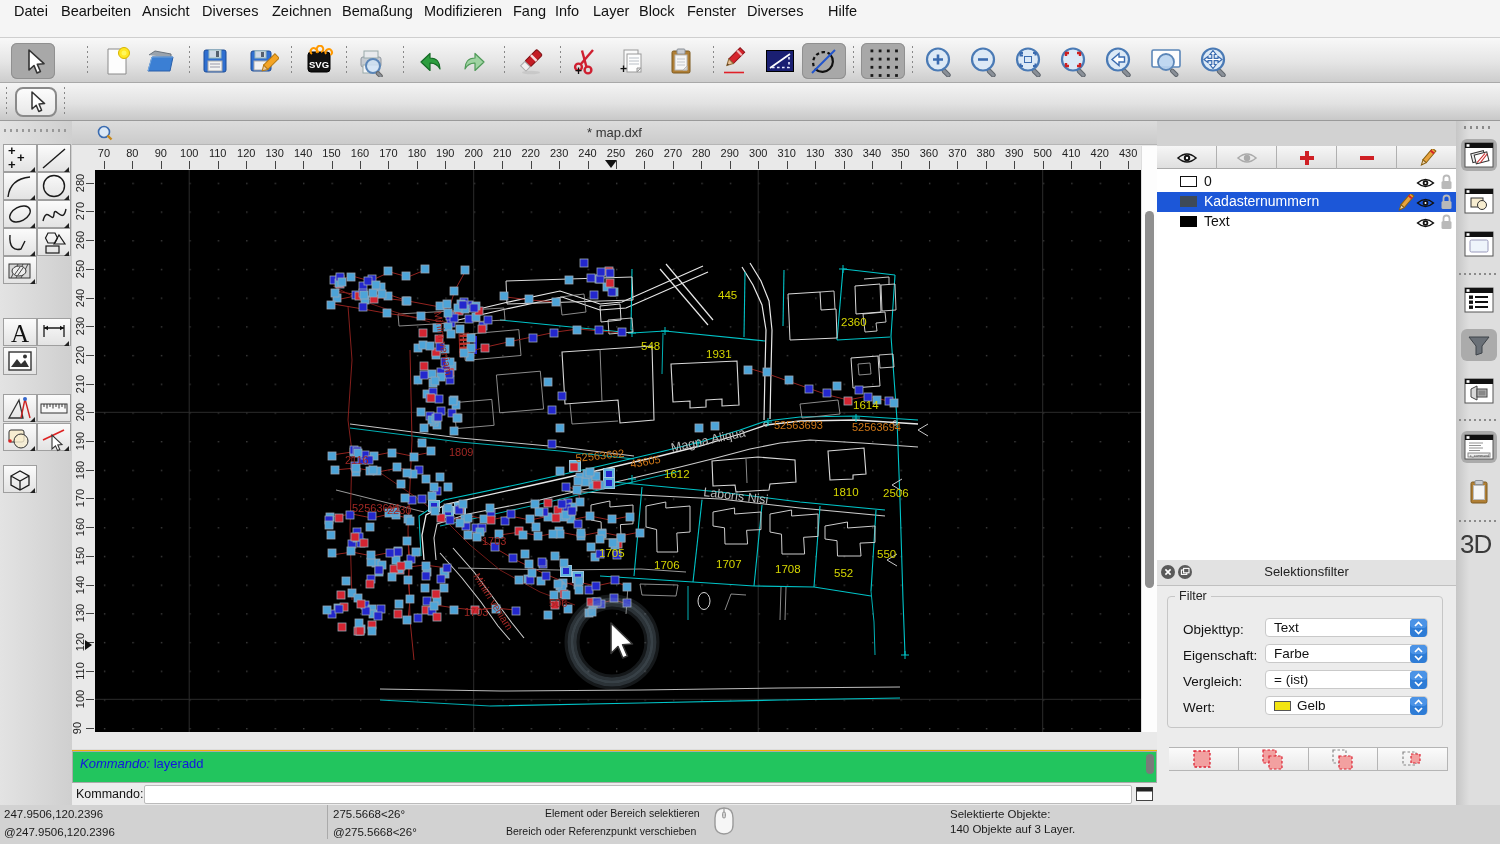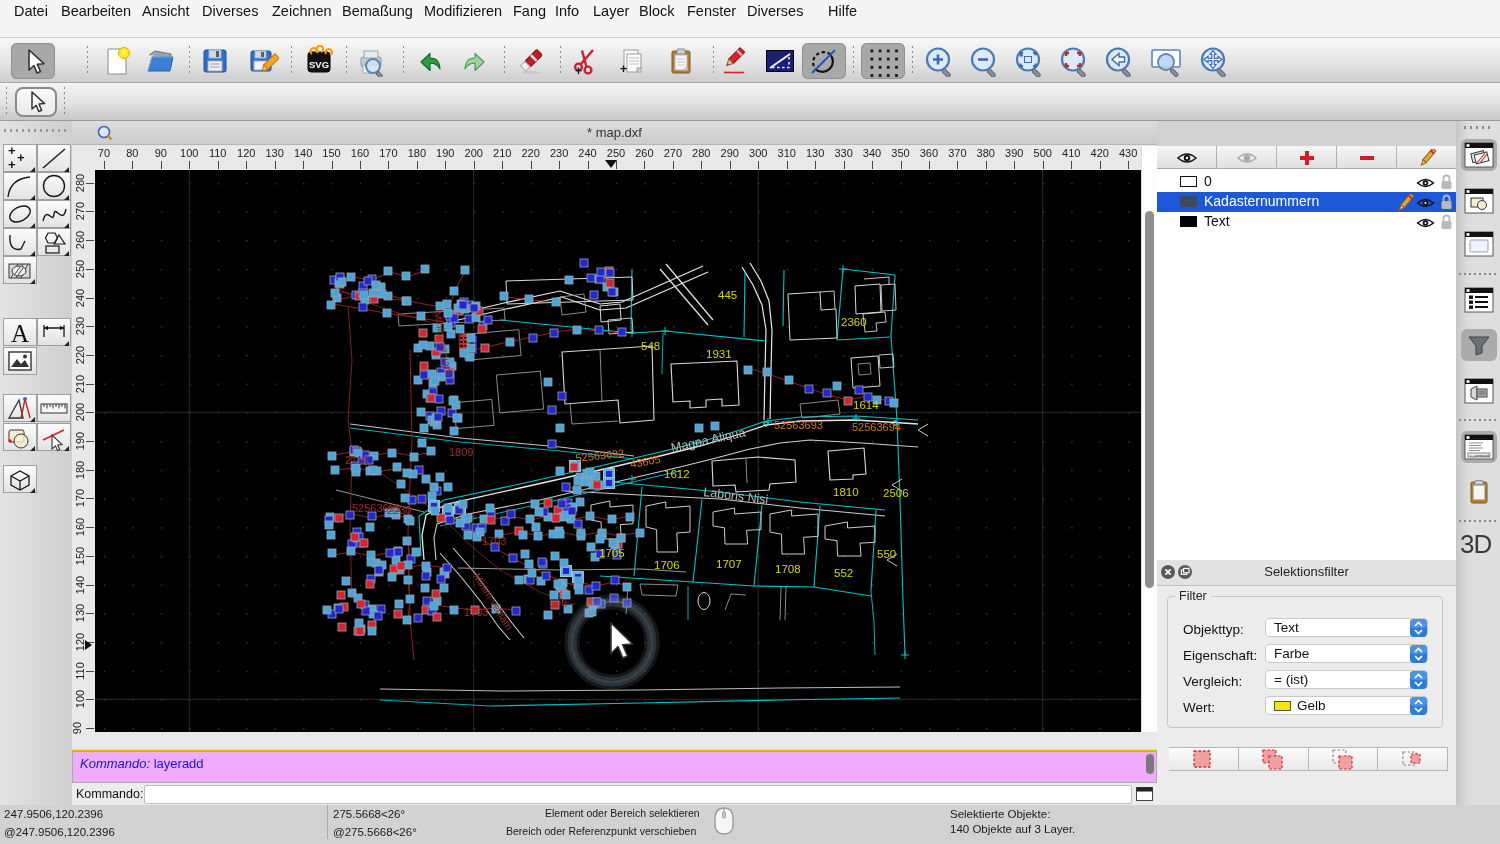--- a/index.html
+++ b/index.html
@@ -30,21 +30,21 @@
 .rtick { position:absolute; top:16px; width:1px; height:8px; background:#444; }
 #rleft { position:absolute; left:0; top:24px; width:22px; height:636px; background:#e9e9e9; }
 .lnum { position:absolute; left:-1px; font-size:11px; color:#222; transform:translateY(-50%) rotate(-90deg); }
 .ltick { position:absolute; left:14px; width:8px; height:1px; background:#444; }
 #mapsvg { position:absolute; left:23px; top:49px; }
 #vscroll { position:absolute; left:1069px; top:25px; width:16px; height:586px; background:#fdfdfd; border-left:1px solid #ddd; }
 #vthumb { position:absolute; left:2.5px; top:65px; width:9px; height:377px; background:#8f8f8f; border-radius:5px; }
 #hscroll { position:absolute; left:0px; top:628px; width:1085px; height:19px; background:#eab308; border-top:1px solid #ddd; }
 #hthumb { position:absolute; left:144px; top:3.5px; width:771px; height:11px; background:#8f8f8f; border-radius:6px; }
 #hscroll span { position:absolute; right:8px; top:2px; font-size:12.5px; color:#111; }
-#khist { position:absolute; left:0; top:630px; width:1085px; height:32px; background:#f0abfc; border:1px solid #aaa; }
+#khist { position:absolute; left:0; top:630px; width:1085px; height:32px; background:#22c55e; border:1px solid #aaa; }
 #khist .ktext { position:absolute; left:7px; top:4px; font-size:13px; color:#1414e0; }
 #khist .ktext i { font-style:italic; }
 #kvthumb { position:absolute; right:2px; top:2px; width:8px; height:20px; background:#7a7a7a; border-radius:4px; }
 #kinput { position:absolute; left:0; top:662px; width:1085px; height:23px; background:#ececec; }
 #kinput label { position:absolute; left:4px; top:4px; font-size:12.5px; color:#111; }
 #kfield { position:absolute; left:72px; top:1.5px; width:988px; height:19px; background:#fff; border:1px solid #bbb; border-radius:2px; }
 #kicon { position:absolute; right:4px; top:4px; }
 #statusbar { position:absolute; left:0; top:805px; width:1500px; height:39px; background:#d2d2d2; font-size:11.5px; color:#1a1a1a; }
 #statusbar .sline { position:absolute; white-space:nowrap; }
 #rpanels { position:absolute; left:1157px; top:121px; width:299px; height:723px; background:#d2d2d2; }

